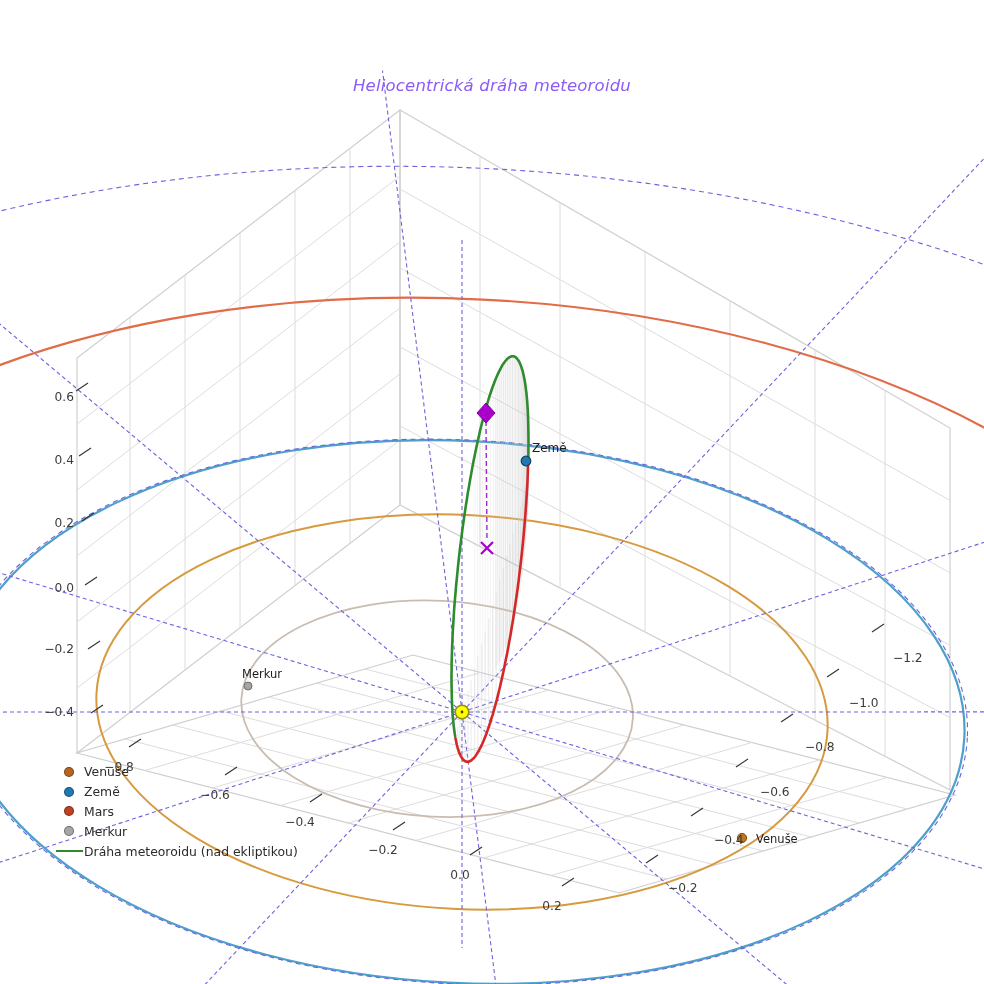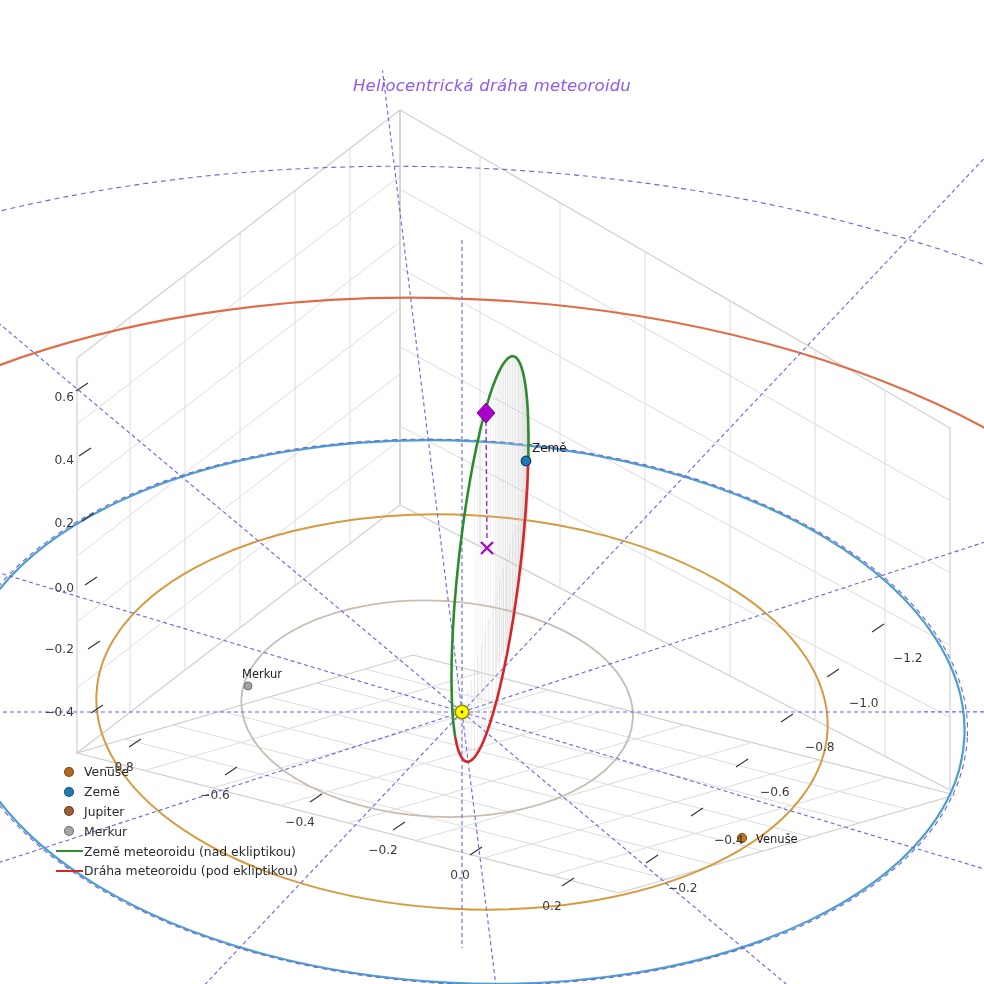--- a/index.html
+++ b/index.html
@@ -199,36 +199,30 @@
         <span class="lg-label">Venuše</span>
       </div>
     <div class="lg-row">
         <span class="lg-marker">
           <span class="mk mk-1 mk-dot" style="background: rgb(31, 119, 180); border: 1px solid rgba(0, 0, 0, 0.35);"></span>
         </span>
         <span class="lg-label">Země</span>
       </div>
     <div class="lg-row">
         <span class="lg-marker">
-          <span class="mk mk-3 mk-dot" style="background: rgb(154, 95, 56); border: 1px solid rgba(0, 0, 0, 0.35);"></span>
-        </span>
-        <span class="lg-label">Jupiter</span>
+          <span class="mk mk-2 mk-dot" style="background: rgb(191, 65, 34); border: 1px solid rgba(0, 0, 0, 0.35);"></span>
+        </span>
+        <span class="lg-label">Mars</span>
       </div>
     <div class="lg-row">
         <span class="lg-marker">
           <span class="mk mk-4 mk-dot" style="background: rgb(166, 166, 166); border: 1px solid rgba(0, 0, 0, 0.35);"></span>
         </span>
         <span class="lg-label">Merkur</span>
       </div>
     <div class="lg-row">
         <span class="lg-marker">
           <span class="mk mk-7 mk-line" style="background: rgb(46, 139, 46);"></span>
         </span>
-        <span class="lg-label">Země meteoroidu (nad ekliptikou)</span>
-      </div>
-    <div class="lg-row">
-        <span class="lg-marker">
-          <span class="mk mk-8 mk-line" style="background: rgb(214, 39, 40);"></span>
-        </span>
-        <span class="lg-label">Dráha meteoroidu (pod ekliptikou)</span>
+        <span class="lg-label">Dráha meteoroidu (nad ekliptikou)</span>
       </div>
   </div>
 </div>
 
 </body></html>

